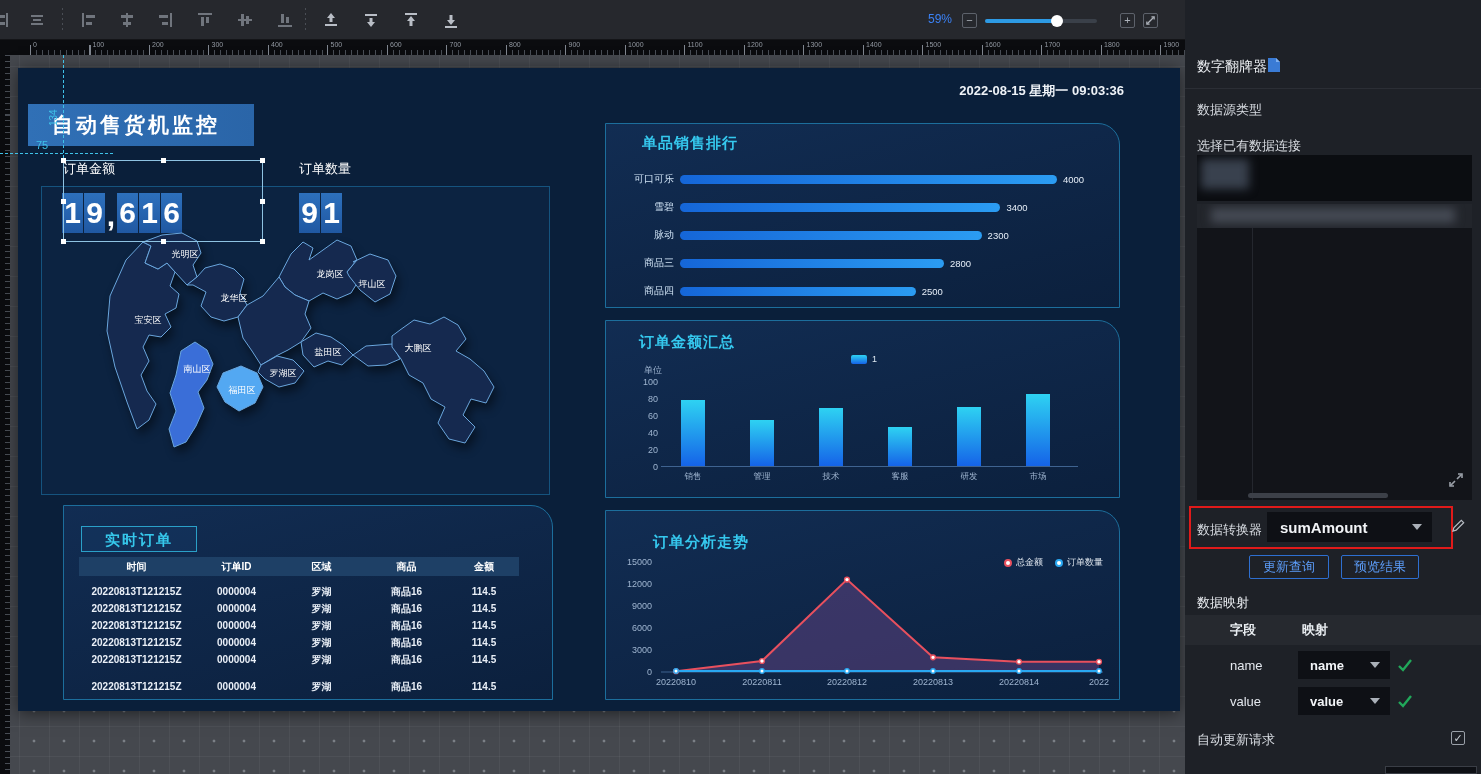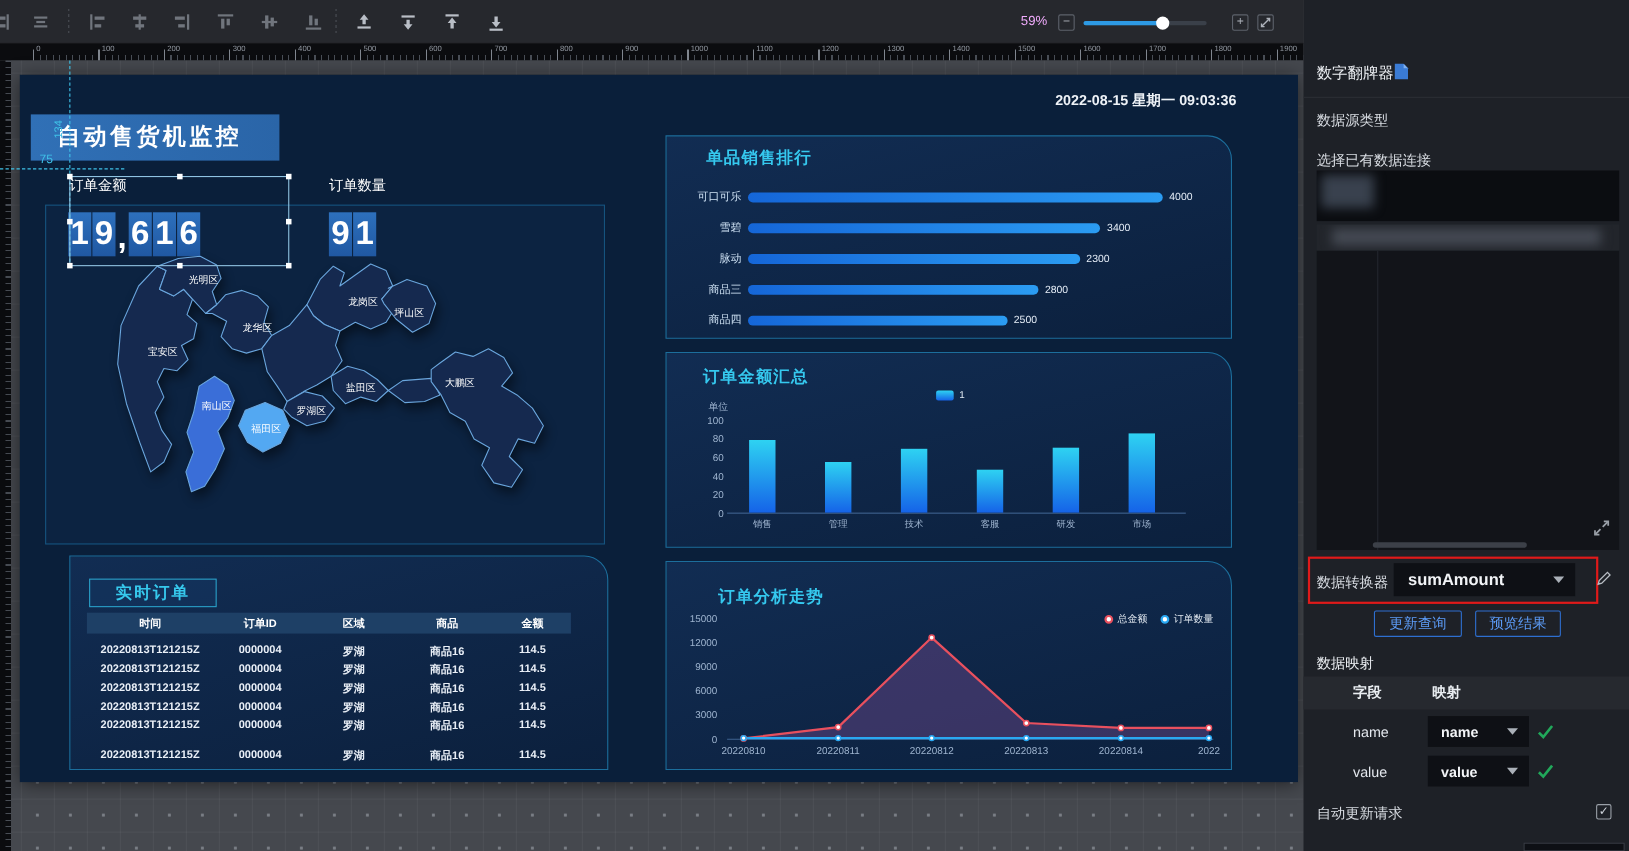--- a/index.html
+++ b/index.html
@@ -7,21 +7,21 @@
     font-family:"Liberation Sans", sans-serif; }
   #app { position:relative; width:1481px; height:774px; overflow:hidden; }
 
   
   .toolbar { position:absolute; left:0; top:0; width:1185px; height:40px;
     background:#26282d; border-bottom:1px solid #141518; }
   .ticon { position:absolute; top:11px; width:18px; height:18px; fill:#70757d; }
   .ticon.bright { fill:#b9bec6; }
   .tsep { position:absolute; top:8px; width:1px; height:24px;
     background:repeating-linear-gradient(to bottom,#4a4e55 0 2px,transparent 2px 5px); }
-  .zoomval { position:absolute; left:928px; top:12px; color:#f0abfc; font-size:12px; }
+  .zoomval { position:absolute; left:928px; top:12px; color:#3b82f6; font-size:12px; }
   .zbtn { position:absolute; top:13px; width:15px; height:15px; border:1px solid #5d626b;
     border-radius:2px; color:#aeb3bb; font-size:11px; line-height:12px; text-align:center; background:transparent; }
   .slider { position:absolute; left:985px; top:19px; width:112px; height:4px; background:#3a4049; border-radius:2px; }
   .slider .fill { position:absolute; left:0; top:0; height:4px; width:72px; background:#2d9ae4; border-radius:2px; }
   .slider .knob { position:absolute; left:66px; top:-4px; width:12px; height:12px; background:#fff; border-radius:50%; }
 
   
   .hruler { position:absolute; left:0; top:40px; width:1185px; height:15px; background:#0b0c0f; }
   .hruler .minor { position:absolute; left:30px; right:0; bottom:0; height:5px;
     background:repeating-linear-gradient(to right,#494e56 0 1px,transparent 1px 5.95px); }

